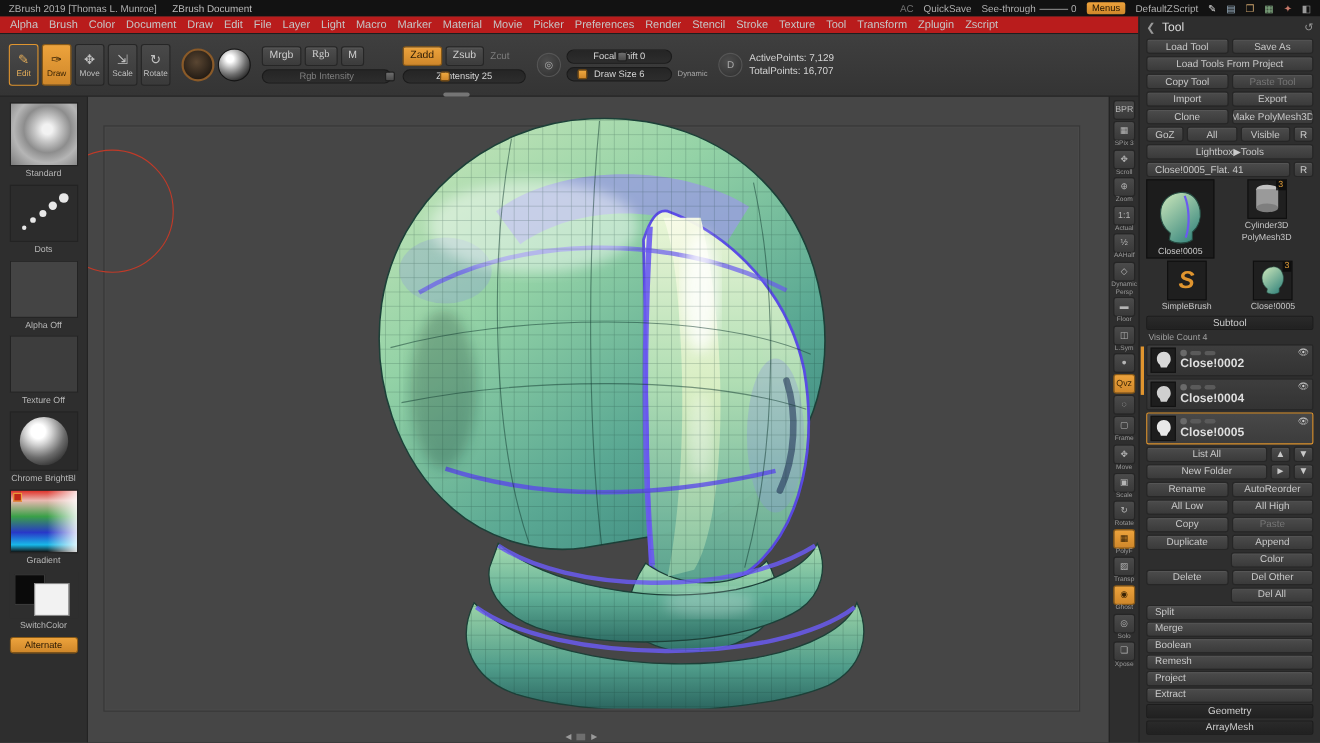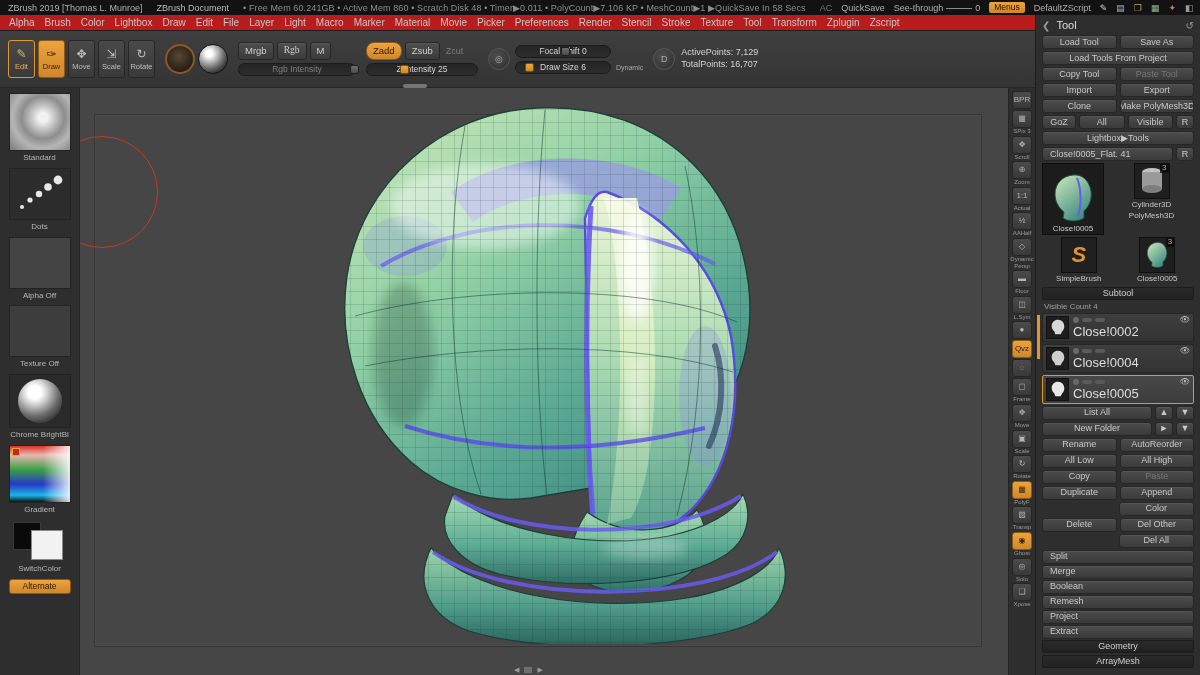--- a/index.html
+++ b/index.html
@@ -24,21 +24,21 @@
     border-bottom:1px solid #1e1e1e; display:flex; align-items:center; padding:0 4px; font-size:10px; color:#c6c6c6; }
   .menubar span { padding:0 5px; cursor:default; }
 
   
   .shelf { position:absolute; left:0; top:31px; width:1035px; height:57px;
     background:linear-gradient(#3f3f3f,#343434); border-bottom:1px solid #232323;
     display:flex; align-items:center; padding:0 8px; gap:10px; }
   .btn { background:linear-gradient(#4e4e4e,#3b3b3b); border:1px solid #262626; border-radius:3px;
     color:#cfcfcf; font-size:9.5px; padding:4px 9px; line-height:1; box-shadow:inset 0 1px 0 rgba(255,255,255,.07); }
   .btn.pressed { background:linear-gradient(#2f2f2f,#3a3a3a); }
-  .btn.orange { background:linear-gradient(#eda33c,#cf872a); color:#2b1a04; border-color:#8a5a16;border-radius:8px; }
+  .btn.orange { background:linear-gradient(#eda33c,#cf872a); color:#2b1a04; border-color:#8a5a16; }
   .row { display:flex; gap:3px; align-items:center; }
   .col { display:flex; flex-direction:column; gap:3px; }
   .mode-btn { width:27px; height:38px; display:flex; flex-direction:column; align-items:center; justify-content:center; gap:2px;
     background:linear-gradient(#494949,#3a3a3a); border:1px solid #262626; border-radius:3px; font-size:7.5px; color:#bfbfbf; }
   .mode-btn .g { font-size:12px; line-height:1; }
   .mode-btn.outline { border-color:#e0952f; color:#e8b05a; }
   .mode-btn.fill { background:linear-gradient(#eda33c,#cf872a); color:#3a2405; border-color:#8a5a16; }
   .preview-circle { width:30px; height:30px; border-radius:50%; }
   .stroke-circle { background:radial-gradient(circle at 45% 40%, #5a4632, #2a2118 65%, #120f0a); border:2px solid #8a5a28; }
   .mat-ball { background:radial-gradient(circle at 36% 30%, #ffffff 0 12%, #c9c9c9 28%, #6e6e6e 55%, #1c1c1c 85%); border:1px solid #151515; }
@@ -130,51 +130,50 @@
   .st-scroll { position:absolute; left:-5px; top:2px; width:3px; height:44px; background:#e0952f; }
   .st-item { display:flex; gap:4px; align-items:center; height:29px; background:linear-gradient(#3e3e3e,#333333);
     border:1px solid #262626; border-radius:2px; margin-bottom:2px; padding:2px 3px; }
   .st-item.selected { border-color:#e0952f; background:linear-gradient(#484848,#3c3c3c); }
   .st-thumb { width:23px; height:23px; background:#1d1d1d; border:1px solid #121212; display:flex; align-items:center; justify-content:center; }
   .st-right { flex:1; display:flex; flex-direction:column; justify-content:center; gap:1px; }
   .st-icons { display:flex; align-items:center; gap:3px; }
   .st-pill { width:10px; height:4px; background:#5a5a5a; border-radius:2px; }
   .st-dot { width:6px; height:6px; border-radius:50%; background:#6a6a6a; }
   .st-eye { margin-left:auto; font-size:8px; color:#cdcdcd; line-height:1; }
-  .st-name { font-size:13px; color:#dedede; line-height:1; }
+  .st-name { font-size:11px; color:#dedede; line-height:1;font-weight:bold; }
   .wide-btn { height:14px; margin-bottom:1px; }
 </style>
 </head>
 <body>
 
 <div class="titlebar">
   <span>ZBrush 2019 [Thomas L. Munroe]</span>
   <span class="doc">ZBrush Document</span>
-  <span class="stats">• Free Mem 60.241GB • Active Mem 860 • Scratch Disk 48 • Timer▶0.011 • PolyCount▶7.106 KP • MeshCount▶1 ▶QuickSave In 58 Secs</span>
   <div class="tb-right">
     <span class="tb-ac">AC</span>
     <span>QuickSave</span>
     <span><span>See-through</span><span class="see-line"></span><span>0</span></span>
     <span class="chip">Menus</span>
     <span>DefaultZScript</span>
     <span class="tb-icon c1">✎</span>
     <span class="tb-icon c2">▤</span>
     <span class="tb-icon c3">❐</span>
     <span class="tb-icon c4">▦</span>
     <span class="tb-icon c5">✦</span>
     <span class="tb-icon c6">◧</span>
 
   </div>
 </div>
 
 <div class="menubar">
   <span>Alpha</span>
   <span>Brush</span>
   <span>Color</span>
-  <span>Lightbox</span>
+  <span>Document</span>
   <span>Draw</span>
   <span>Edit</span>
   <span>File</span>
   <span>Layer</span>
   <span>Light</span>
   <span>Macro</span>
   <span>Marker</span>
   <span>Material</span>
   <span>Movie</span>
   <span>Picker</span>

